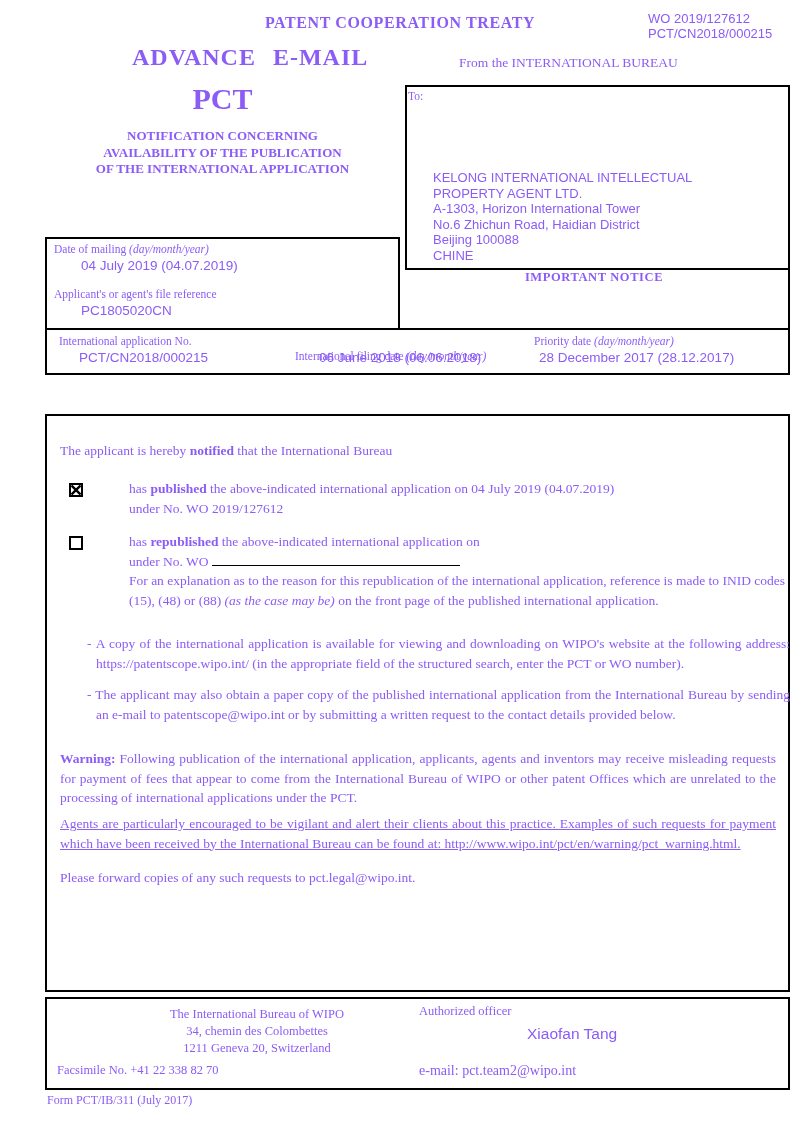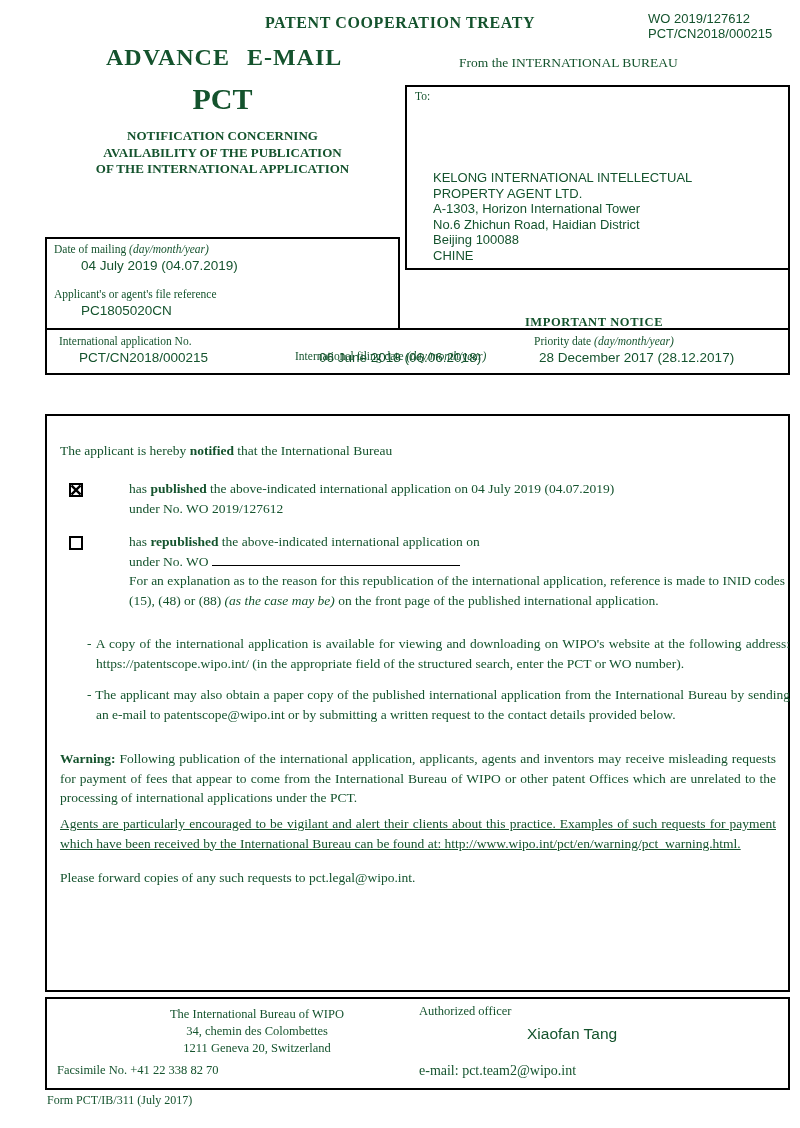--- a/index.html
+++ b/index.html
@@ -1,18 +1,18 @@
 <!DOCTYPE html>
 <html><head>
 <meta charset="utf-8">
 <style>
   html,body { margin:0; padding:0; background:#888; }
   .page {
     position:relative; width:800px; height:1128px; margin:0 auto;
-    background:#ffffff; color:#14532d;
+    background:#ffffff; color:#8b5cf6;
     font-family:"Liberation Serif", serif;
     -webkit-font-smoothing:antialiased;
   }
   .page * { box-sizing:border-box; }
   .abs { position:absolute; }
   .sans { font-family:"Liberation Sans", sans-serif; }
   .b { font-weight:bold; }
   .i { font-style:italic; }
   .box { position:absolute; border:2px solid #000; }
   .lbl { font-size:11.5px; }
@@ -35,52 +35,52 @@
 
 <div class="page">
 
   <div class="abs b" style="left:180px; top:14px; width:440px; text-align:center; font-size:16px; letter-spacing:0.6px;">PATENT COOPERATION TREATY</div>
 
   <div class="abs sans" style="left:648px; top:11px; font-size:13px; line-height:15px;">
     <div>WO 2019/127612</div>
     <div>PCT/CN2018/000215</div>
   </div>
 
-  <div class="abs b" style="left:106px; top:44px; font-size:24px; word-spacing:10px; letter-spacing:1px;">ADVANCE E-MAIL</div>
+  <div class="abs b" style="left:132px; top:44px; font-size:24px; word-spacing:10px; letter-spacing:1px;">ADVANCE E-MAIL</div>
 
   <div class="abs" style="left:415px; top:55px; font-size:13.5px;margin-left:44px;">From the INTERNATIONAL BUREAU</div>
 
   <div class="abs b" style="left:45px; top:82px; width:355px; text-align:center; font-size:30px;">PCT</div>
 
   <div class="abs b" style="left:45px; top:128px; width:355px; text-align:center; font-size:13px; line-height:16.5px;">
     <div>NOTIFICATION CONCERNING</div>
     <div>AVAILABILITY OF THE PUBLICATION</div>
     <div>OF THE INTERNATIONAL APPLICATION</div>
   </div>
 
   <div class="box" style="left:405px; top:85px; width:385px; height:185px;">
-    <div class="abs lbl" style="left:8px; top:3px;">To:</div>
+    <div class="abs lbl" style="left:1px; top:3px;">To:</div>
     <div class="abs sans" style="left:26px; top:83px; font-size:13px; line-height:15.5px;">
       <div>KELONG INTERNATIONAL INTELLECTUAL</div>
       <div>PROPERTY AGENT LTD.</div>
       <div>A-1303, Horizon International Tower</div>
       <div>No.6 Zhichun Road, Haidian District</div>
       <div>Beijing 100088</div>
       <div>CHINE</div>
     </div>
   </div>
 
   <div class="box" style="left:45px; top:237px; width:355px; height:93px;">
     <div class="abs lbl" style="left:7px; top:4px;"><span>Date of mailing </span><span class="i">(day/month/year)</span></div>
     <div class="abs val" style="left:34px; top:19px;">04 July 2019 (04.07.2019)</div>
     <div class="abs lbl" style="left:7px; top:49px;">Applicant's or agent's file reference</div>
     <div class="abs val" style="left:34px; top:64px;">PC1805020CN</div>
   </div>
 
-  <div class="abs" style="left:400px; top:270px; width:390px; height:60px; border-right:2px solid #000; display:flex; align-items:flex-end; justify-content:center;">
+  <div class="abs" style="left:400px; top:270px; width:390px; height:60px; border-right:2px solid #000; display:flex; align-items:flex-start; justify-content:center;">
     <span class="b" style="font-size:12.5px; letter-spacing:0.6px;">IMPORTANT NOTICE</span>
   </div>
 
   <div class="box" style="left:45px; top:328px; width:745px; height:47px;">
     <div class="abs lbl" style="left:12px; top:5px;">International application No.</div>
     <div class="abs val" style="left:32px; top:20px;">PCT/CN2018/000215</div>
     <div class="abs lbl" style="left:248px; top:20px;"><span>International filing date </span><span class="i">(day/month/year)</span></div>
     <div class="abs val" style="left:272px; top:20px;">06 June 2018 (06.06.2018)</div>
     <div class="abs lbl" style="left:487px; top:5px;"><span>Priority date </span><span class="i">(day/month/year)</span></div>
     <div class="abs val" style="left:492px; top:20px;">28 December 2017 (28.12.2017)</div>

